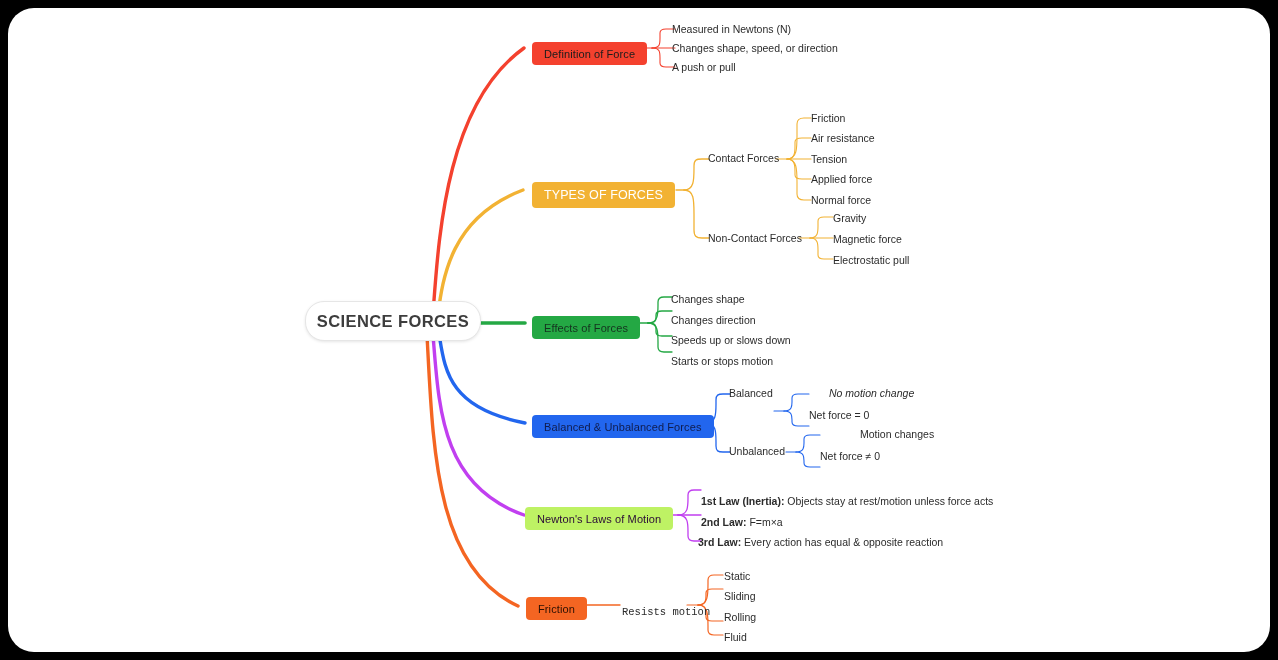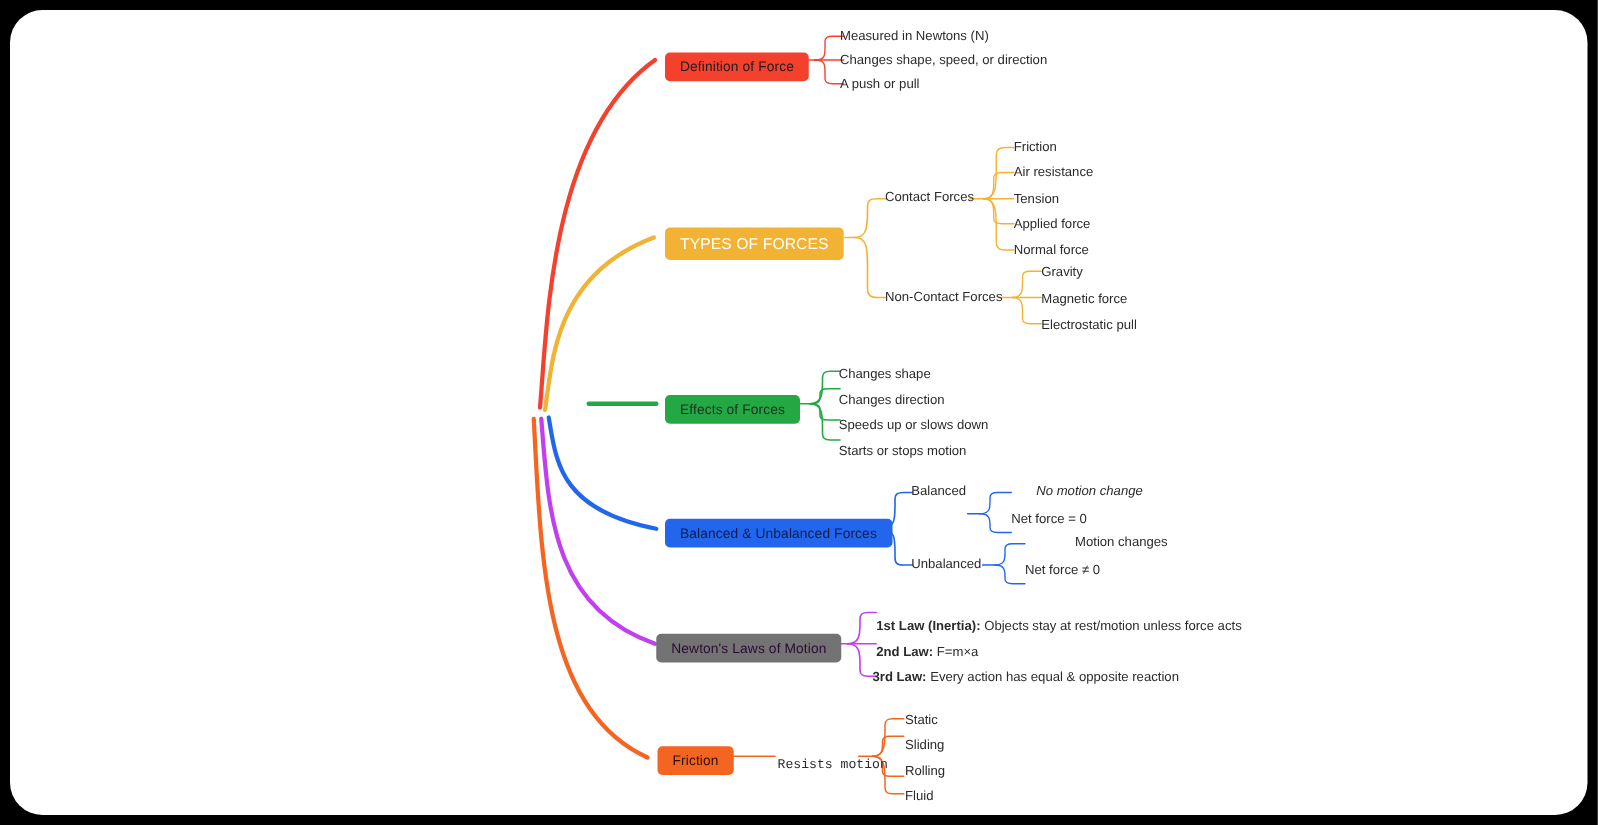--- a/index.html
+++ b/index.html
@@ -168,38 +168,41 @@
 
     <g fill="none" stroke="#f46522" stroke-width="1.2" stroke-linecap="round">
       <path d="M 679,597 L 690,597"></path>
       <path d="M 690,597 C 700,597 700,587 700,576 L 700,572 C 700,568 702,567 706,567 L 715,567"></path>
       <path d="M 690,597 C 698,597 698,592 698,588 L 698,585 C 698,582 700,581 704,581 L 715,581"></path>
       <path d="M 690,597 C 698,597 698,602 698,606 L 698,609 C 698,612 700,613 704,613 L 715,613"></path>
       <path d="M 690,597 C 700,597 700,607 700,618 L 700,622 C 700,626 702,627 706,627 L 715,627"></path>
     </g>
   </svg>
 
+  <div id="central-node">
+    <span>SCIENCE FORCES</span>
+  </div>
 
   <div class="node" style="left:524px; top:34px; background:#f4412e; color:#1c1c1c;">
     <span>Definition of Force</span>
   </div>
 
   <div class="node" style="left:524px; top:174px; background:#f2b233; color:#ffffff; height:26px; font-size:12.5px;">
     <span>TYPES OF FORCES</span>
   </div>
 
   <div class="node" style="left:524px; top:308px; background:#24a844; color:#15321f;">
     <span>Effects of Forces</span>
   </div>
 
   <div class="node" style="left:524px; top:407px; background:#2266ee; color:#101c4d;">
     <span>Balanced &amp; Unbalanced Forces</span>
   </div>
 
-  <div class="node" style="left:517px; top:499px; background:#737373; color:#2a0b36;">
+  <div class="node" style="left:517px; top:499px; background:#bef264; color:#2a0b36;">
     <span>Newton's Laws of Motion</span>
   </div>
 
   <div class="node" style="left:518px; top:589px; background:#f46522; color:#2b1004;">
     <span>Friction</span>
   </div>
 
   <div class="leaf" style="left:664px; top:15px;">
     <span>Measured in Newtons (N)</span>
   </div>

